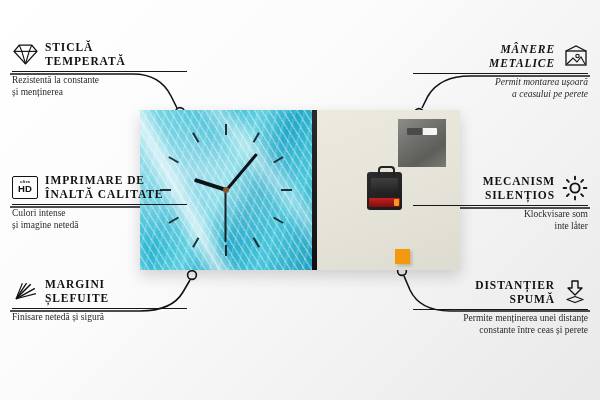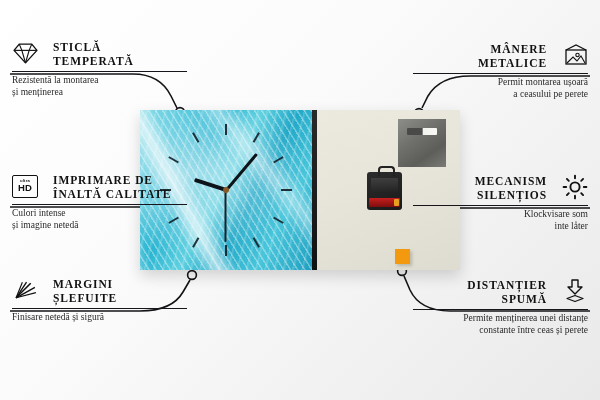--- a/index.html
+++ b/index.html
@@ -186,21 +186,22 @@
   
   .feature {
     position: absolute;
     width: 175px;
   }
   .feature.left  { text-align: left; }
   .feature.right { text-align: right; }
 
   .feat-head {
     display: flex;
-    gap: 15px;
+    align-items: center;
+    gap: 7px;
     margin-bottom: 3px;
   }
   .feature.right .feat-head { flex-direction: row-reverse; }
 
   .feat-title {
     font-family: "Liberation Serif", serif;
     font-size: 11.5px;
     font-weight: bold;
     letter-spacing: 0.9px;
     line-height: 14px;
@@ -327,21 +328,21 @@
           <polyline points="18,1 15.5,7 12,19" fill="none" stroke="#111" stroke-width="1.1"></polyline>
         </svg>
       </span>
       <span class="feat-title">
         <span>STICLĂ</span><br>
         <span>TEMPERATĂ</span>
       </span>
     </div>
     <div class="feat-rule"></div>
     <div class="feat-sub">
-      <span>Rezistentă la montarea</span><br>
+      <span>Rezistentă la constante</span><br>
       <span>și menținerea</span>
     </div>
   </div>
 
   <div class="feature left" style="left:12px; top:173px;">
     <div class="feat-head">
       <span class="feat-icon">
         <span class="hd-badge">
           <span class="hd-ultra">ultra</span>
           <span class="hd-main">HD</span>
@@ -374,21 +375,21 @@
         <span>MARGINI</span><br>
         <span>ȘLEFUITE</span>
       </span>
     </div>
     <div class="feat-rule"></div>
     <div class="feat-sub">
       <span>Finisare netedă și sigură</span>
     </div>
   </div>
 
-  <div class="feature right" style="left:413px; top:42px;">
+  <div class="feature right" style="left:413px; top:42px;font-style:italic;">
     <div class="feat-head">
       <span class="feat-icon">
         <svg viewBox="0 0 26 22" width="26" height="22">
           <rect x="4" y="6" width="20" height="14" fill="none" stroke="#111" stroke-width="1.3"></rect>
           <polyline points="4,6 14,1 24,6" fill="none" stroke="#111" stroke-width="1.2"></polyline>
           <circle cx="15.5" cy="11" r="1.7" fill="none" stroke="#111" stroke-width="1.1"></circle>
           <polyline points="5,19 11,13 15,17 19,12 23,19" fill="none" stroke="#111" stroke-width="1.1"></polyline>
         </svg>
       </span>
       <span class="feat-title">

